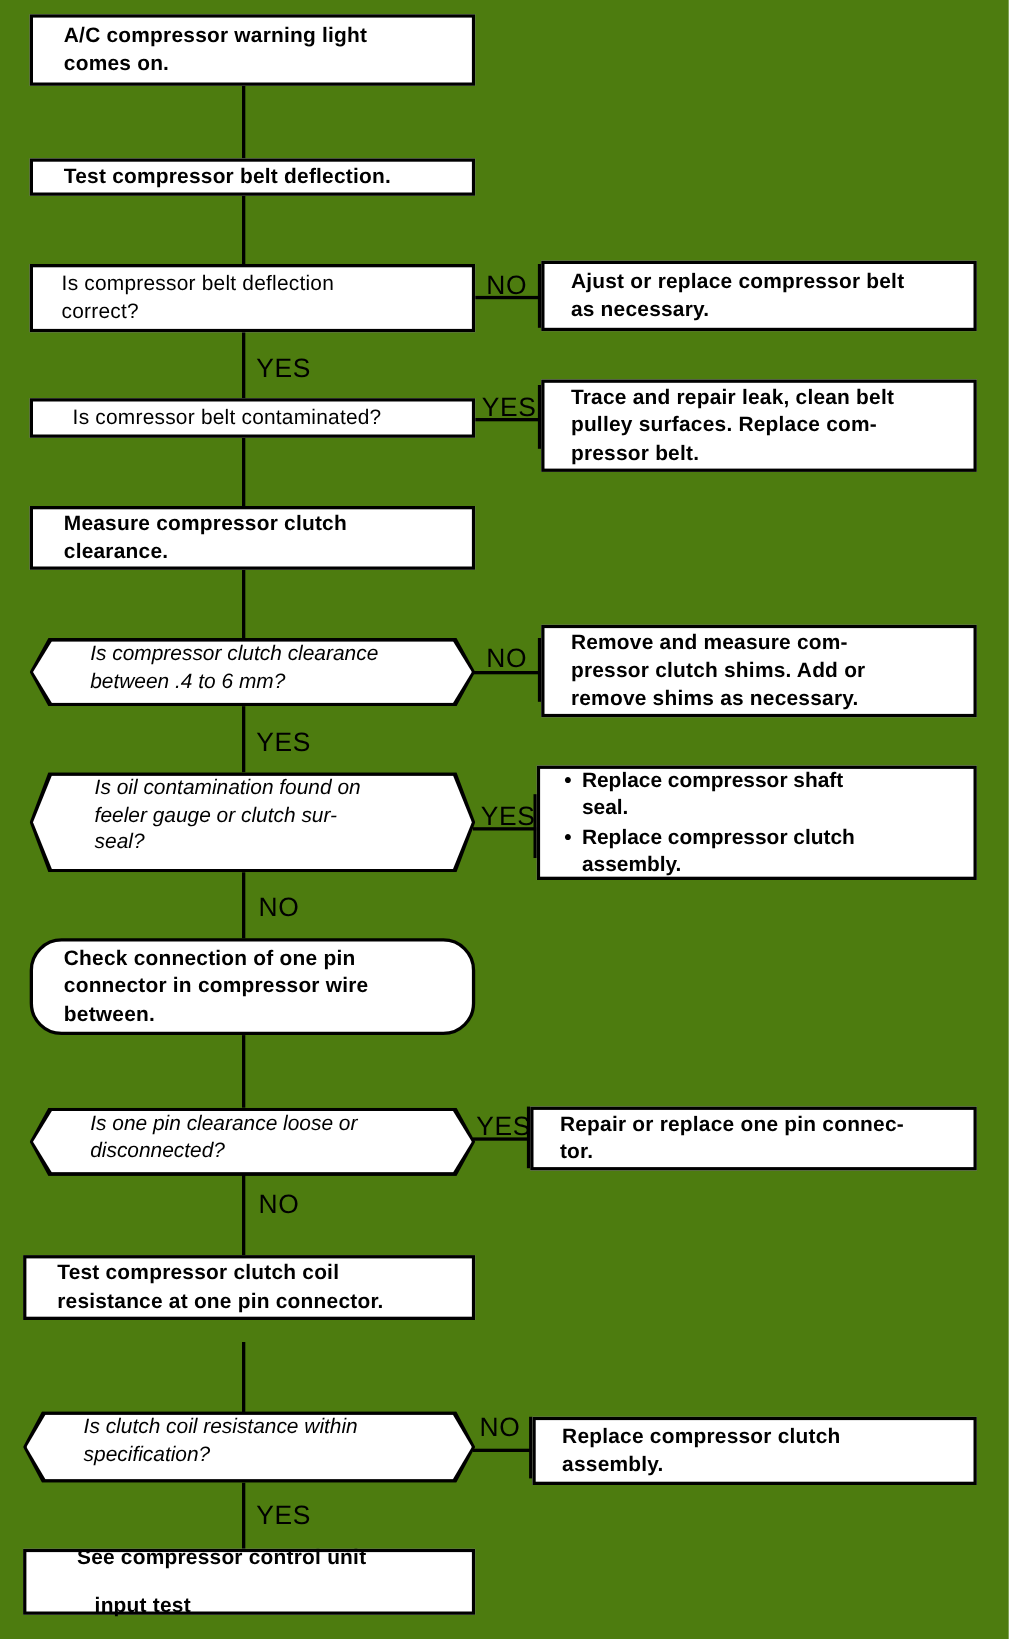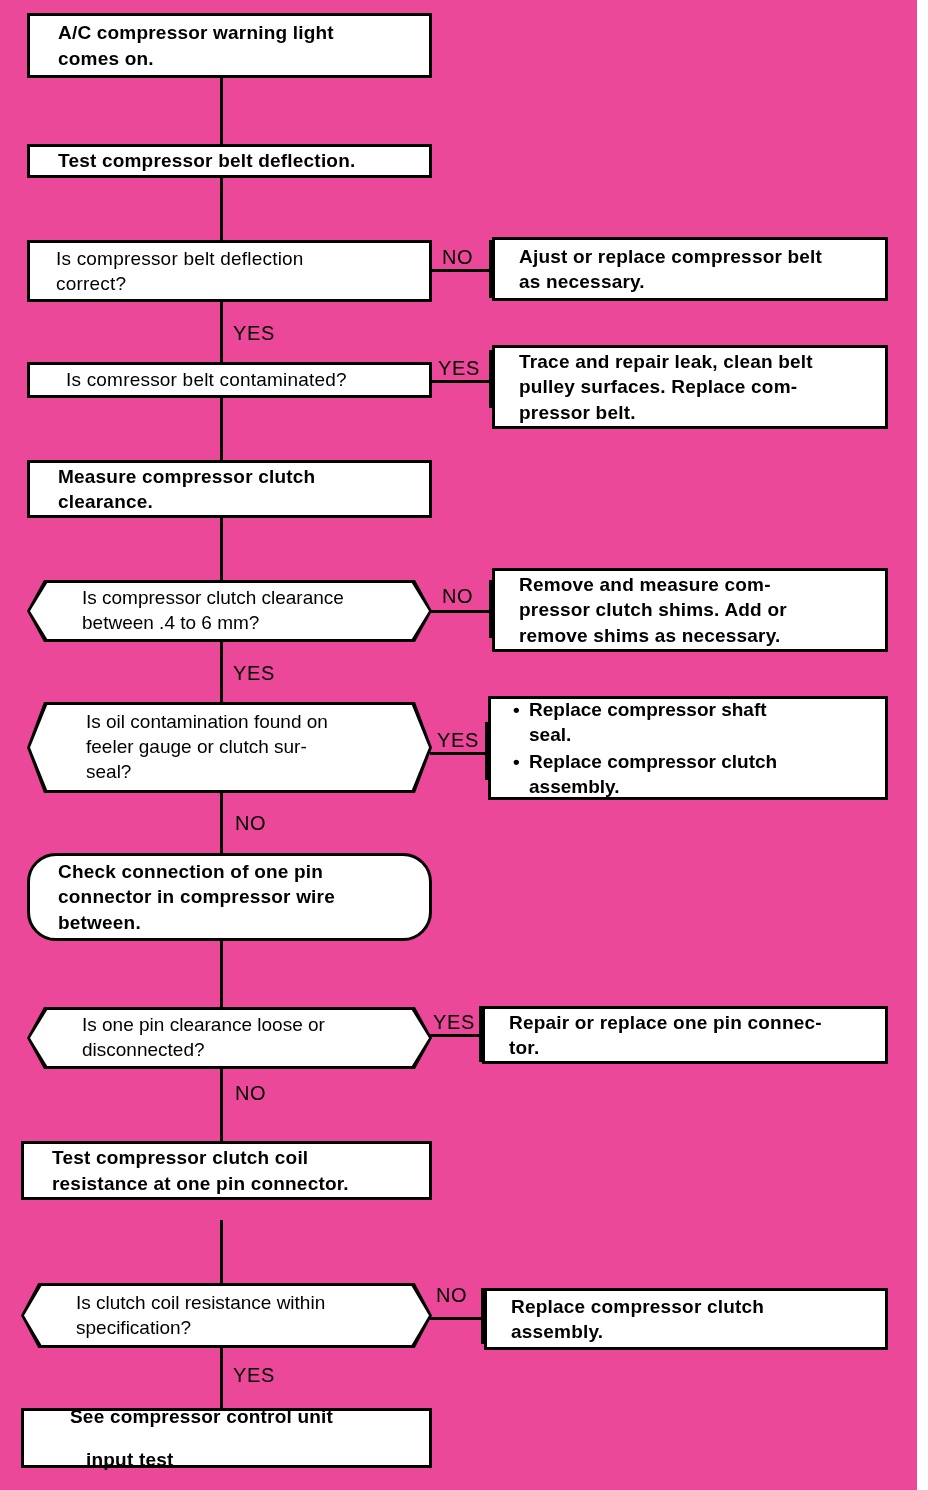--- a/index.html
+++ b/index.html
@@ -8,21 +8,21 @@
     padding: 0;
     background: #ffffff;
   }
   body {
     font-family: "Liberation Sans", "DejaVu Sans", sans-serif;
   }
   #canvas {
     position: relative;
     width: 917px;
     height: 1490px;
-    background: #ec4899;
+    background: #4d7c0f;
     overflow: hidden;
   }
 
   
   .vline {
     position: absolute;
     background: #000000;
     width: 3px;
   }
   .hline {
@@ -75,36 +75,37 @@
     display: block;
   }
   .hex .inner {
     position: absolute;
     top: 3px; left: 3px; right: 3px; bottom: 3px;
     background: #ffffff;
     clip-path: polygon(
       4.3% 0%, 95.7% 0%, 100% 50%, 95.7% 100%,
       4.3% 100%, 0% 50%);
     display: flex;
-    align-items: center;
+    align-items: flex-start;
+    font-style: italic;
   }
   .hex .txt {
     display: block;
     width: 100%;
     padding: 0 48px 0 52px;
     font-size: 19px;
     line-height: 1.3;
     font-weight: 500;
     color: #000000;
   }
 
   
   .blabel {
     position: absolute;
-    font-size: 20px;
+    font-size: 24px;
     font-weight: 500;
     color: #000000;
     letter-spacing: 0.6px;
     white-space: nowrap;
   }
 
   
   .bullets {
     display: block;
     width: 100%;

